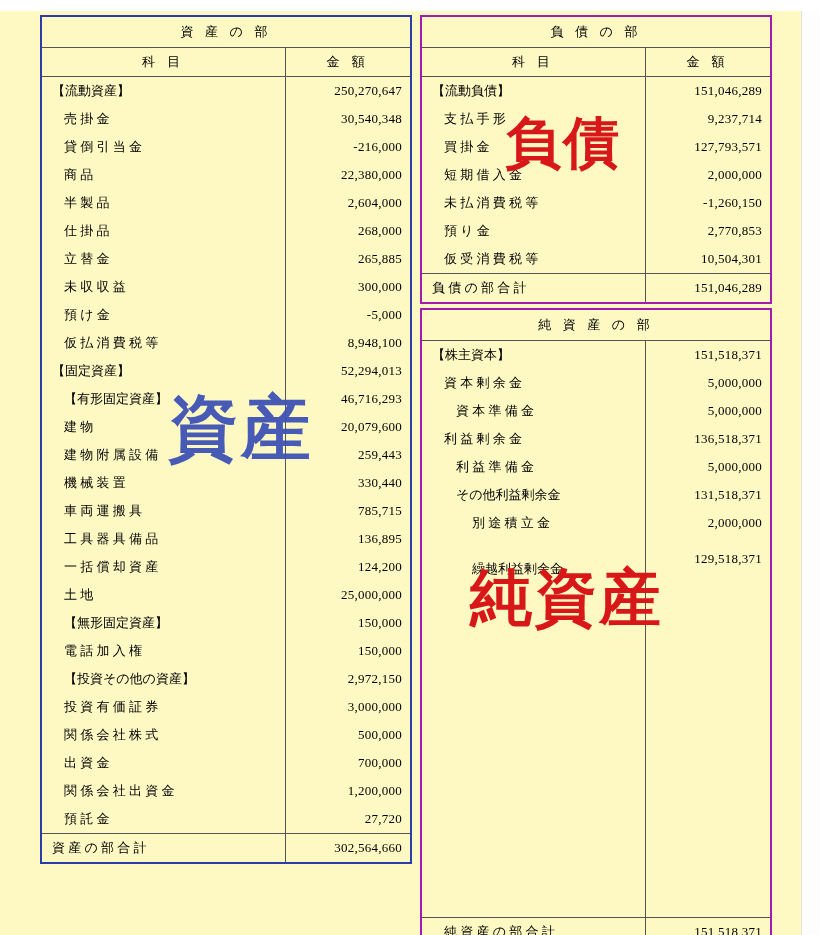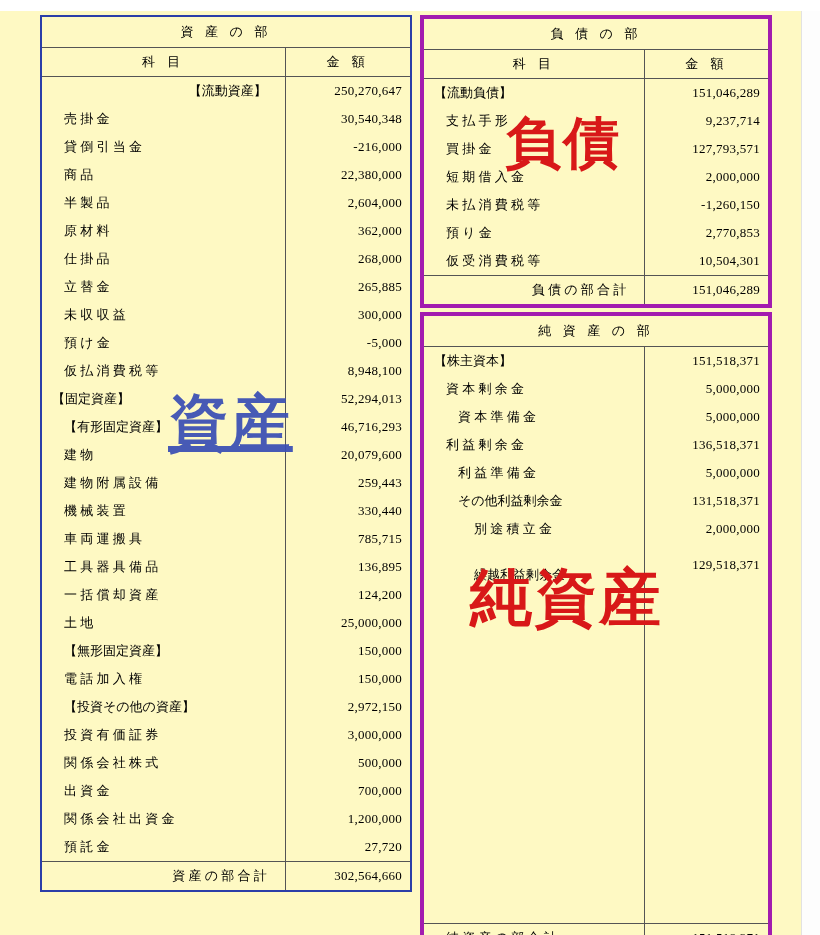--- a/index.html
+++ b/index.html
@@ -47,21 +47,21 @@
   table.bs td {
     font-size: 13px;
     line-height: 1;
     padding: 5px 6px 6px 6px;
     height: 17px;
     vertical-align: middle;
     white-space: nowrap;
     overflow: hidden;
   }
   .bluebox { border: 2px solid #2b3ea8; }
-  .redbox  { border: 4px solid #a21caf; }
+  .redbox  { border: 2px solid #a21caf; }
 
   
   .bs td { border: none; }
   .rule-b td { border-bottom: 1px solid #555; }
   .vline { border-left: 1px solid #555 !important; }
 
   .title {
     text-align: center;
     letter-spacing: 0.32em;
     font-size: 13.5px;
@@ -82,43 +82,42 @@
   }
 
   
   .sp {
     display: flex;
     justify-content: space-between;
   }
   .sp.i1 { padding-left: 16px; padding-right: 12px; }
   .sp.i2 { padding-left: 28px; padding-right: 12px; }
   .sp.i3 { padding-left: 44px; padding-right: 12px; }
-  .sp.i0 { padding-left: 4px;  padding-right: 12px; justify-content: flex-end; }
+  .sp.i0 { padding-left: 4px;  padding-right: 12px; }
   .plain { padding-left: 4px; }
   .plain.i1 { padding-left: 16px; }
   .plain.i2 { padding-left: 28px; }
   .plain.i3 { padding-left: 44px; margin-top: 20px; }
 
   .filler td { height: 26px; }
 
   
   .anno {
     position: absolute;
     font-family: "Liberation Sans", sans-serif;
     font-weight: bold;
     letter-spacing: 0.04em;
     pointer-events: none;
     line-height: 1;
   }
   .anno-assets {
     left: 168px; top: 382px;
-    font-size: 60px;
+    font-size: 70px;
     color: #3a4fb5;
     opacity: 0.93;
-    text-decoration: underline;
   }
   .anno-liab {
     left: 505px; top: 104px;
     font-size: 56px;
     color: #d81818;
   }
   .anno-net {
     left: 470px; top: 556px;
     font-size: 62px;
     color: #d81818;
@@ -184,28 +183,20 @@
               <td>
                 <div class="sp i1">
                   <span>半 製 品</span>
                 </div>
               </td>
               <td class="amt vline">2,604,000</td>
             </tr>
           <tr>
               <td>
                 <div class="sp i1">
-                  <span>原 材 料</span>
-                </div>
-              </td>
-              <td class="amt vline">362,000</td>
-            </tr>
-          <tr>
-              <td>
-                <div class="sp i1">
                   <span>仕 掛 品</span>
                 </div>
               </td>
               <td class="amt vline">268,000</td>
             </tr>
           <tr>
               <td>
                 <div class="sp i1">
                   <span>立 替 金</span>
                 </div>

